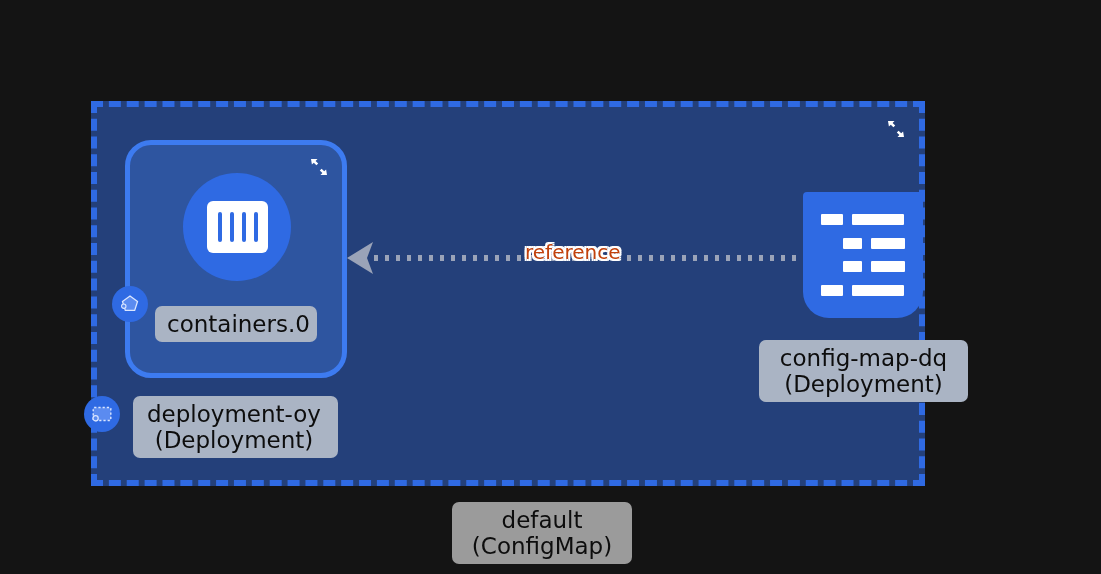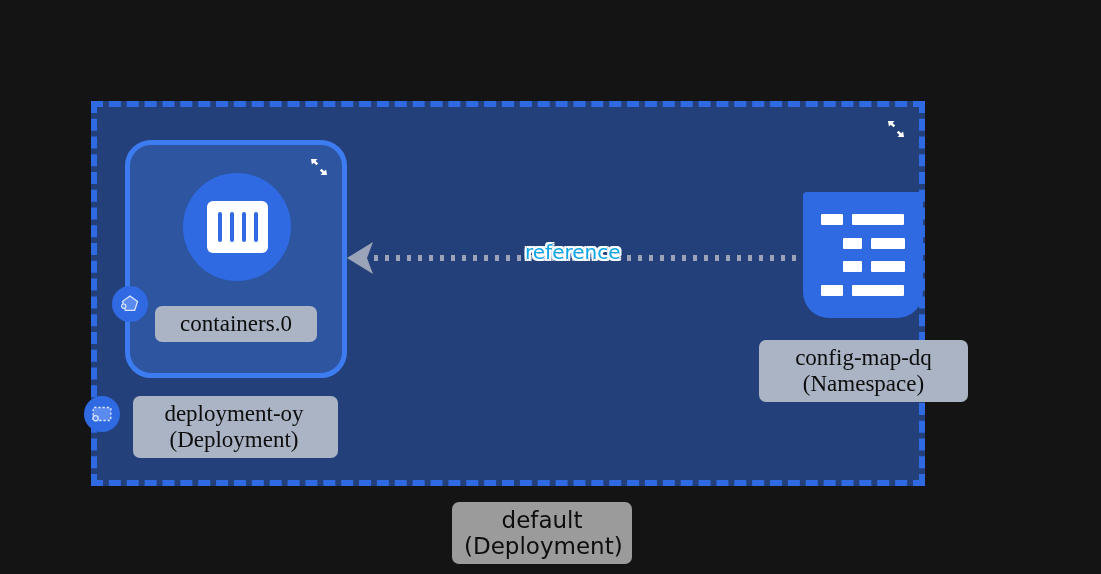--- a/index.html
+++ b/index.html
@@ -21,21 +21,20 @@
   
   #namespace-box {
     position: absolute;
     left: 91px;
     top: 101px;
     width: 834px;
     height: 385px;
     box-sizing: border-box;
     background: #24407a;
     border: 6px dashed #2f6ae3;
-    font-family: Liberation Serif, serif;
   }
 
   
   .collapse-icon {
     position: absolute;
     width: 22px;
     height: 22px;
   }
   .collapse-icon svg { display: block; }
 
@@ -142,21 +141,21 @@
   .cm-row:not(.indent) .cm-line { width: 52px; }
   .cm-row.indent .cm-line { width: 40px; }
 
   
   #edge-reference { position: absolute; left: 0; top: 0; pointer-events: none; }
   #edge-label {
     position: absolute;
     left: 525px;
     top: 240px;
     font-size: 20px;
-    color: #0ea5e9;
+    color: #c2410c;
     text-shadow:
       -2px -2px 0 #fff,  2px -2px 0 #fff,
       -2px  2px 0 #fff,  2px  2px 0 #fff,
        0px -2px 0 #fff,  0px  2px 0 #fff,
       -2px  0px 0 #fff,  2px  0px 0 #fff;
     white-space: nowrap;
   }
 </style>
 </head>
 <body>
@@ -226,26 +225,26 @@
         <span class="cm-bullet"></span>
         <span class="cm-line"></span>
       </div>
       <div class="cm-row">
         <span class="cm-bullet"></span>
         <span class="cm-line"></span>
       </div>
     </div>
 
     <div class="node-label" id="label-configmap" style="left:662px; top:233px;">config-map-dq
-(Namespace)</div>
+(Deployment)</div>
 
     <svg id="edge-reference" width="902" height="385">
       <line x1="266" y1="151" x2="706" y2="151" stroke="#9aa3b8" stroke-width="6" stroke-dasharray="4 7" stroke-linecap="butt"></line>
       <path d="M250 151 L276 135 L270 151 L276 167 Z" fill="#9aa3b8"></path>
     </svg>
   </div>
 
   <div id="edge-label">reference</div>
 
   <div class="node-label" id="label-namespace">default
-(Deployment)</div>
+(ConfigMap)</div>
 
 </div>
 
 </body></html>

